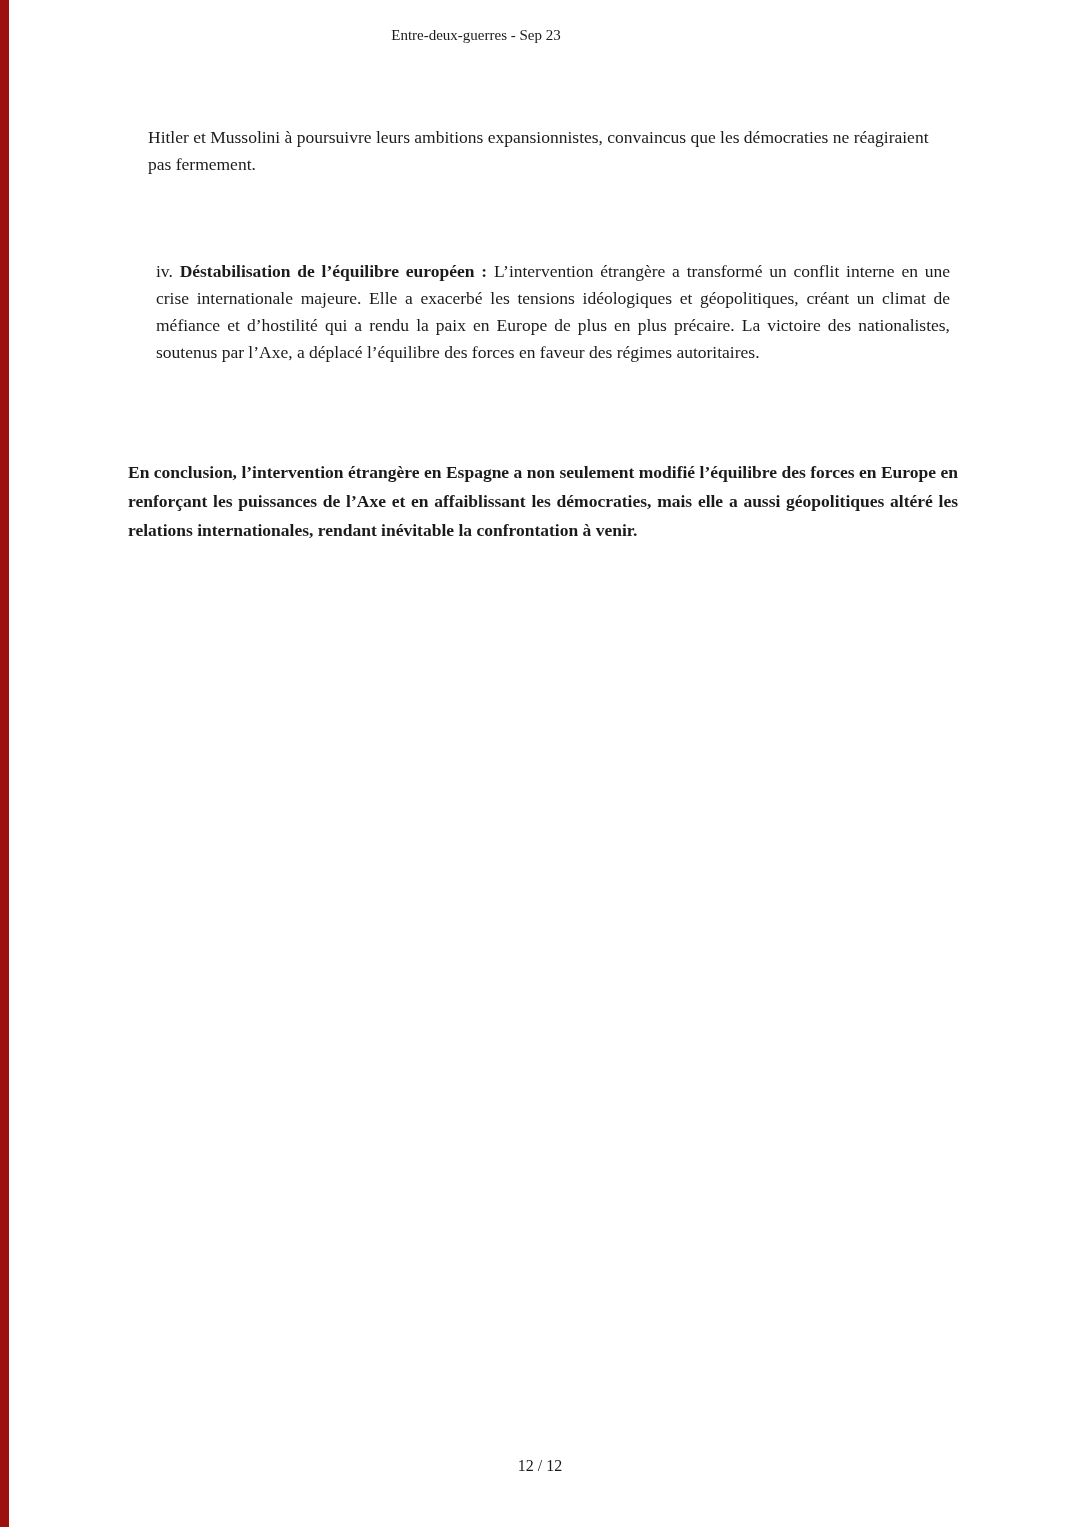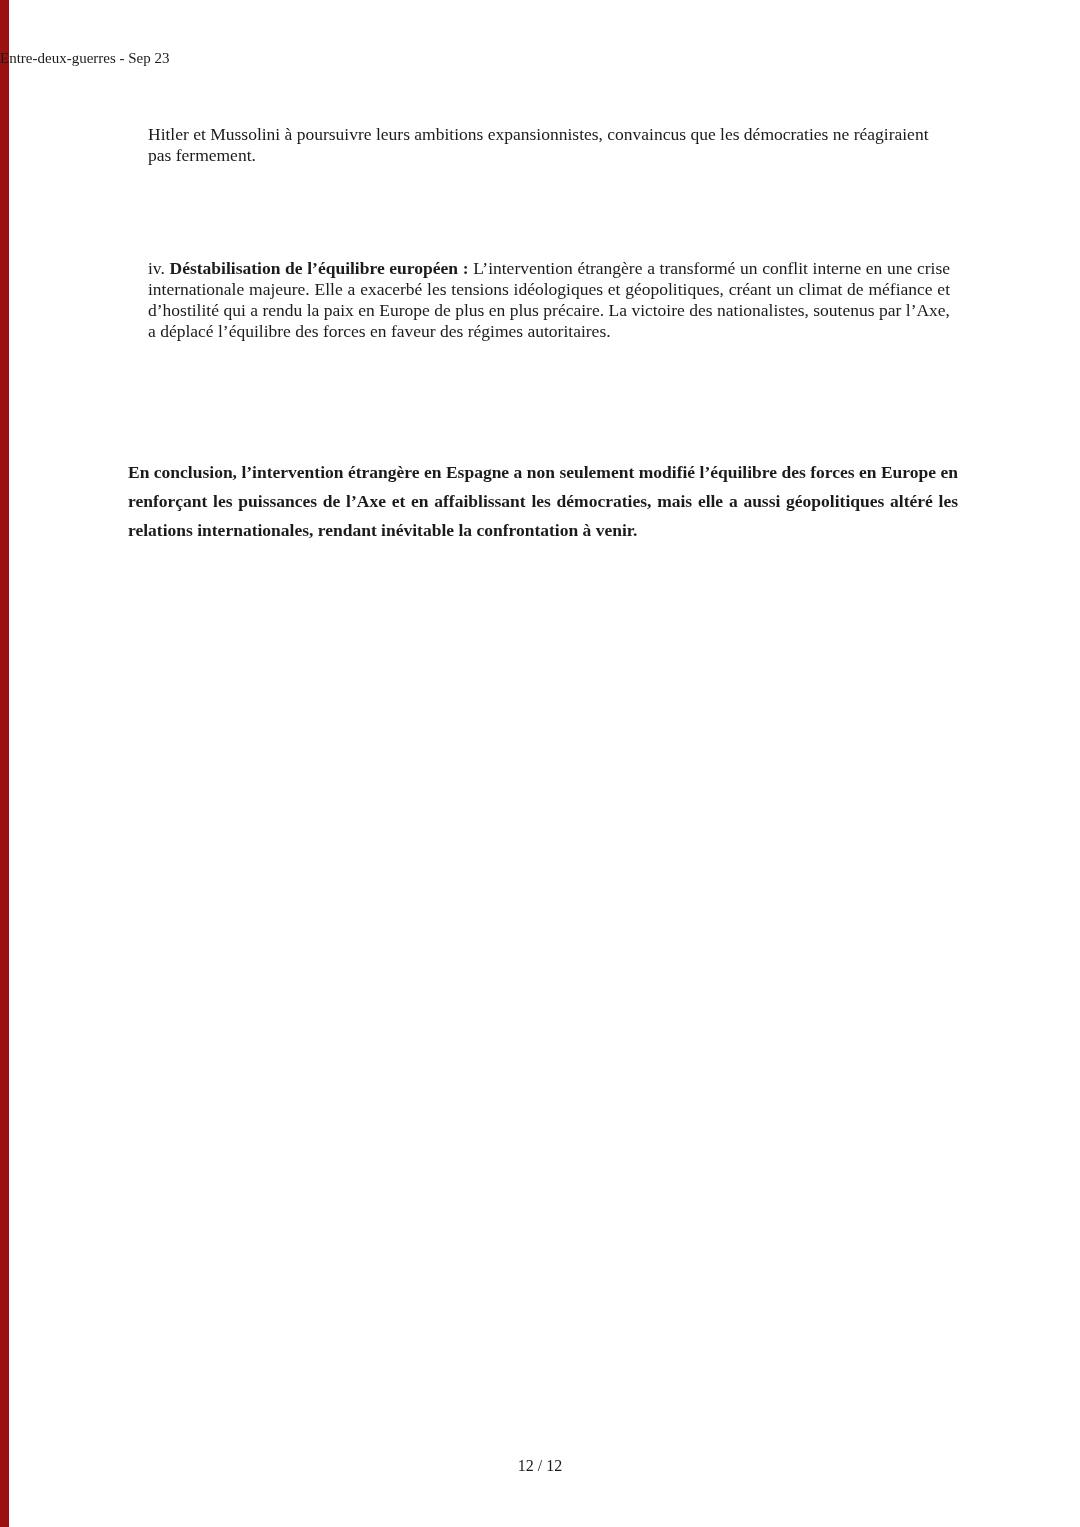--- a/index.html
+++ b/index.html
@@ -19,47 +19,47 @@
   }
   .accent-bar {
     position: absolute;
     left: 0;
     top: 0;
     width: 9px;
     height: 100%;
   }
   .header {
     position: absolute;
-    top: 50px;
+    top: 27px;
     left: 0;
     right: 128px;
-    text-align: left;
+    text-align: center;
     font-size: 15px;
     color: #1b1b1b;
   }
   .para {
     font-size: 17.5px;
-    line-height: 21px;
+    line-height: 27px;
   }
   .para.indent {
     margin: 0 130px 0 148px;
   }
   .justify {
     text-align: justify;
   }
   .p1 {
     position: absolute;
     top: 124px;
     left: 0;
     right: 0;
   }
   .p2 {
     position: absolute;
     top: 258px;
-    left: 0;
+    left: 8px;
     right: 0;
   }
   .p2 strong {
     font-weight: 700;
   }
   .conclusion {
     position: absolute;
     top: 440px;
     left: 128px;
     right: 122px;

